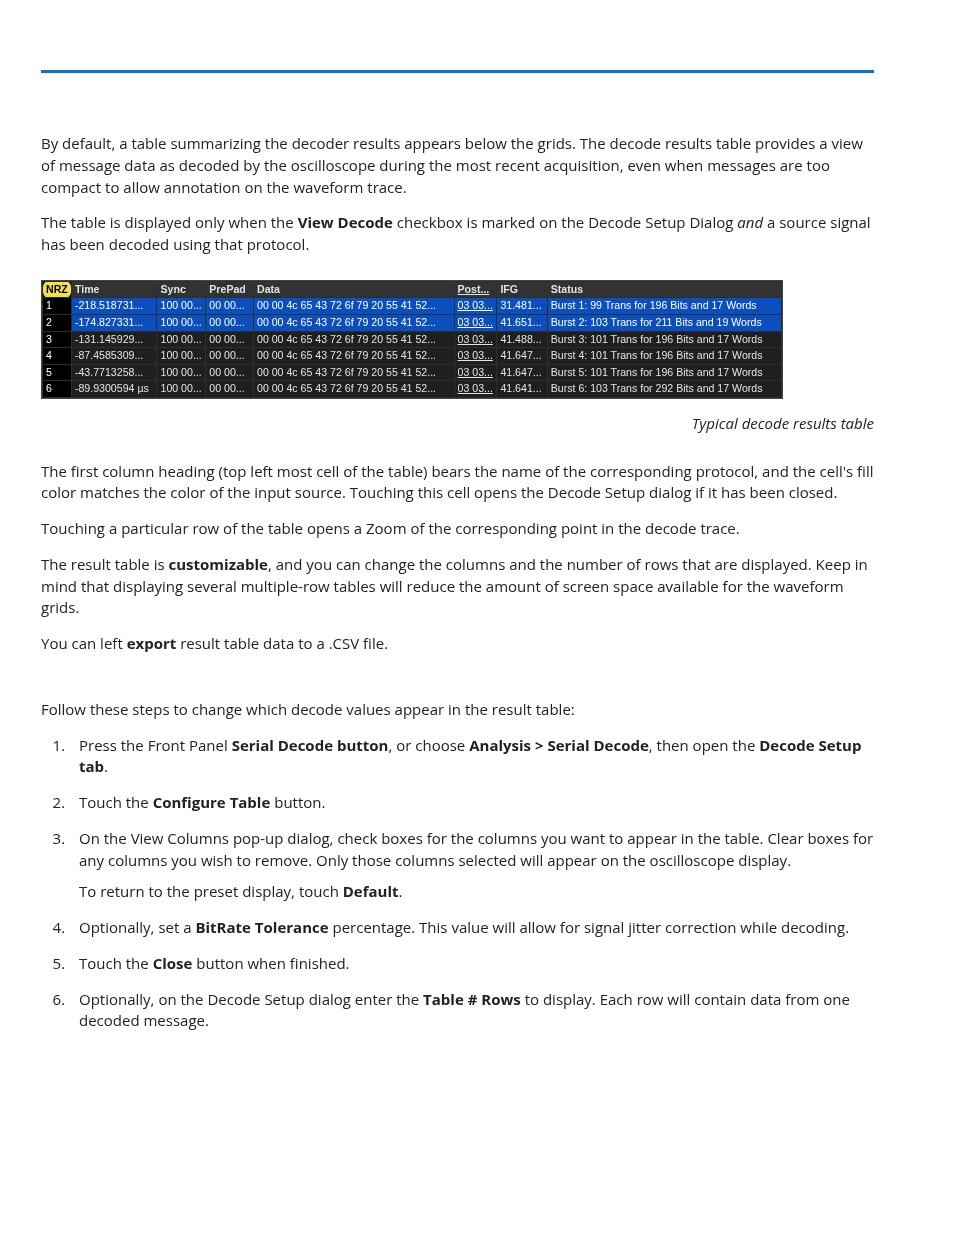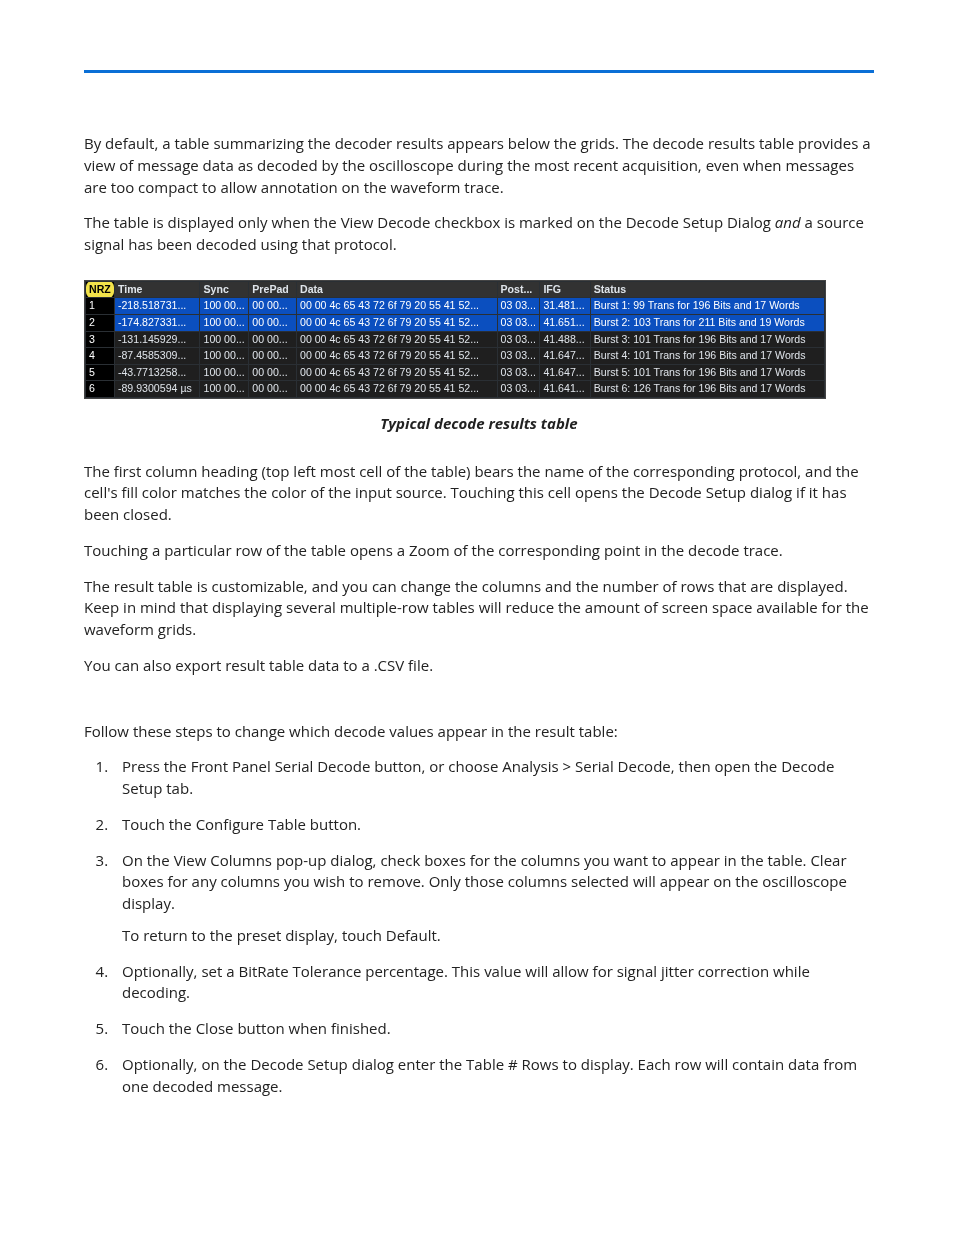--- a/index.html
+++ b/index.html
@@ -1,26 +1,26 @@
 <!DOCTYPE html>
 <html><head>
 <meta charset="utf-8">
 <style>
   html,body{margin:0;padding:0;background:#fff;}
   .page{
     width:954px;min-height:1235px;box-sizing:border-box;
-    padding:60px 80px 80px 84px;
+    padding:60px 80px 80px 41px;
     font-family:"Segoe UI","Open Sans",Arial,sans-serif;
     font-size:15px;color:#222;line-height:1.45;
   }
   .rule{height:3px;background:#0a6fd6;margin:10px 0 60px 0;}
   p{margin:0 0 14px 0;}
-  .bold{font-weight:400;}
+  .bold{font-weight:700;}
   .ital{font-style:italic;}
-  .caption{font-weight:700;font-style:italic;text-align:center;margin:14px 0 26px 0;}
+  .caption{font-weight:400;font-style:italic;text-align:right;margin:14px 0 26px 0;}
   ol{margin:0 0 26px 0;padding-left:28px;}
   ol>li{padding-left:10px;margin-bottom:14px;}
   .sub{margin-top:10px;}
   
   .shot{
     width:740px;margin:24px 0 6px 0;
     background:#000;color:#dfe4ea;
     font-family:Arial,Helvetica,sans-serif;
     font-size:10.6px;line-height:1;
     border:1px solid #444;
@@ -30,21 +30,21 @@
     padding:2px 3px 3px 3px;text-align:left;
     border:1px solid #2a2f34;white-space:nowrap;overflow:hidden;
     background:#1f1f1f;color:#dfe4ea;
   }
   .shot th{background:#323232;font-weight:700;}
   .shot th.prot{background:#f2e24a;color:#000;}
   .shot td.sel{background:#0b4fbf;color:#fff;}
   .shot td.idx{background:#000;color:#fff;width:14px;}
   
   .c0{width:22px;border-radius:6px;} .c1{width:80px;} .c2{width:42px;margin-left:33px;} .c3{width:42px;margin-left:28px;}
-  .c4{width:198px;margin-left:15px;} .c5{width:36px;} .c6{width:44px;margin-left:47px;} .c7{width:232px;}
+  .c4{width:198px;margin-left:15px;} .c5{width:36px;text-decoration:underline;} .c6{width:44px;margin-left:47px;} .c7{width:232px;}
 </style>
 </head>
 <body>
 <div class="page">
 
 <div class="rule"></div>
 
 <p>By default, a table summarizing the decoder results appears below the grids. The decode results table provides a view of message data as decoded by the oscilloscope during the most recent acquisition, even when messages are too compact to allow annotation on the waveform trace.</p>
 
 <p>
@@ -117,35 +117,35 @@
             <td class="c7">Burst  5: 101 Trans for 196 Bits and 17 Words</td>
           </tr>
           <tr>
             <td class="idx">6</td>
             <td class="c1">-89.9300594 µs</td>
             <td class="c2">100 00...</td>
             <td class="c3">00 00...</td>
             <td class="c4">00 00 4c 65 43 72 6f 79 20 55 41 52...</td>
             <td class="c5">03 03...</td>
             <td class="c6">41.641...</td>
-            <td class="c7">Burst  6: 126 Trans for 196 Bits and 17 Words</td>
+            <td class="c7">Burst  6: 103 Trans for 292 Bits and 17 Words</td>
           </tr>
         </tbody>
   </table>
 </div>
 
 <div class="caption">Typical decode results table</div>
 
 <p>The first column heading (top left most cell of the table) bears the name of the corresponding protocol, and the cell's fill color matches the color of the input source. Touching this cell opens the Decode Setup dialog if it has been closed.</p>
 <p>Touching a particular row of the table opens a Zoom of the corresponding point in the decode trace.</p>
 <p>
   <span>The result table is </span><span class="bold">customizable</span><span>, and you can change the columns and the number of rows that are displayed. Keep in mind that displaying several multiple-row tables will reduce the amount of screen space available for the waveform grids.</span>
 </p>
 <p>
-  <span>You can also </span><span class="bold">export</span><span> result table data to a .CSV file.</span>
+  <span>You can left </span><span class="bold">export</span><span> result table data to a .CSV file.</span>
 </p>
 
 <p style="margin-top:44px;">Follow these steps to change which decode values appear in the result table:</p>
 
 <ol>
   <li>
     <span>Press the Front Panel </span><span class="bold">Serial Decode button</span><span>, or choose </span><span class="bold">Analysis &gt; Serial Decode</span><span>, then open the </span><span class="bold">Decode Setup tab</span><span>.</span>
   </li>
   <li>
     <span>Touch the </span><span class="bold">Configure Table</span><span> button.</span>

